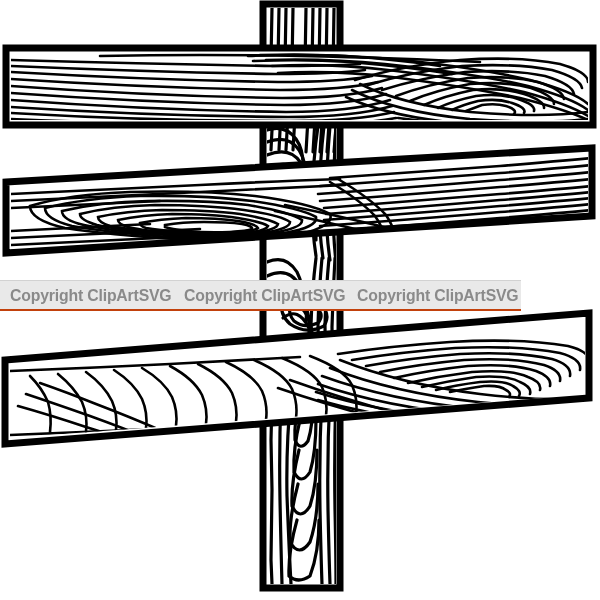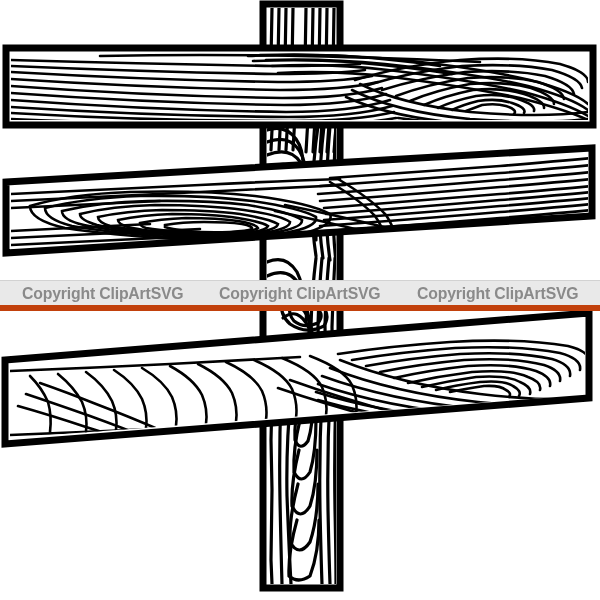--- a/index.html
+++ b/index.html
@@ -1,24 +1,24 @@
 <!DOCTYPE html>
 <html><head>
 <meta charset="utf-8">
 <style>
   html,body{margin:0;padding:0;background:#ffffff;}
   body{width:600px;height:600px;overflow:hidden;font-family:"Liberation Sans",sans-serif;}
   #stage{position:relative;width:600px;height:600px;background:#ffffff;}
   #art{position:absolute;left:0;top:0;width:600px;height:600px;}
   .wm-band{
-    position:absolute;left:0;width:600px;height:31px;
+    position:absolute;left:0;width:521px;height:31px;
     background:#e9e9e9;
     display:flex;align-items:center;justify-content:space-around;
     box-sizing:border-box;padding:0 4px;
-    border-top:1px solid #d2d2d2;border-bottom:6px solid #c2410c;
+    border-top:1px solid #d2d2d2;border-bottom:2px solid #c2410c;
   }
   .wm-text{
     color:#8a8a8a;font-family:"Liberation Sans",sans-serif;
     font-weight:bold;font-size:17px;letter-spacing:-0.2px;
     white-space:nowrap;line-height:1;
     transform:scaleX(0.93);transform-origin:center;
   }
 </style>
 </head>
 <body>

